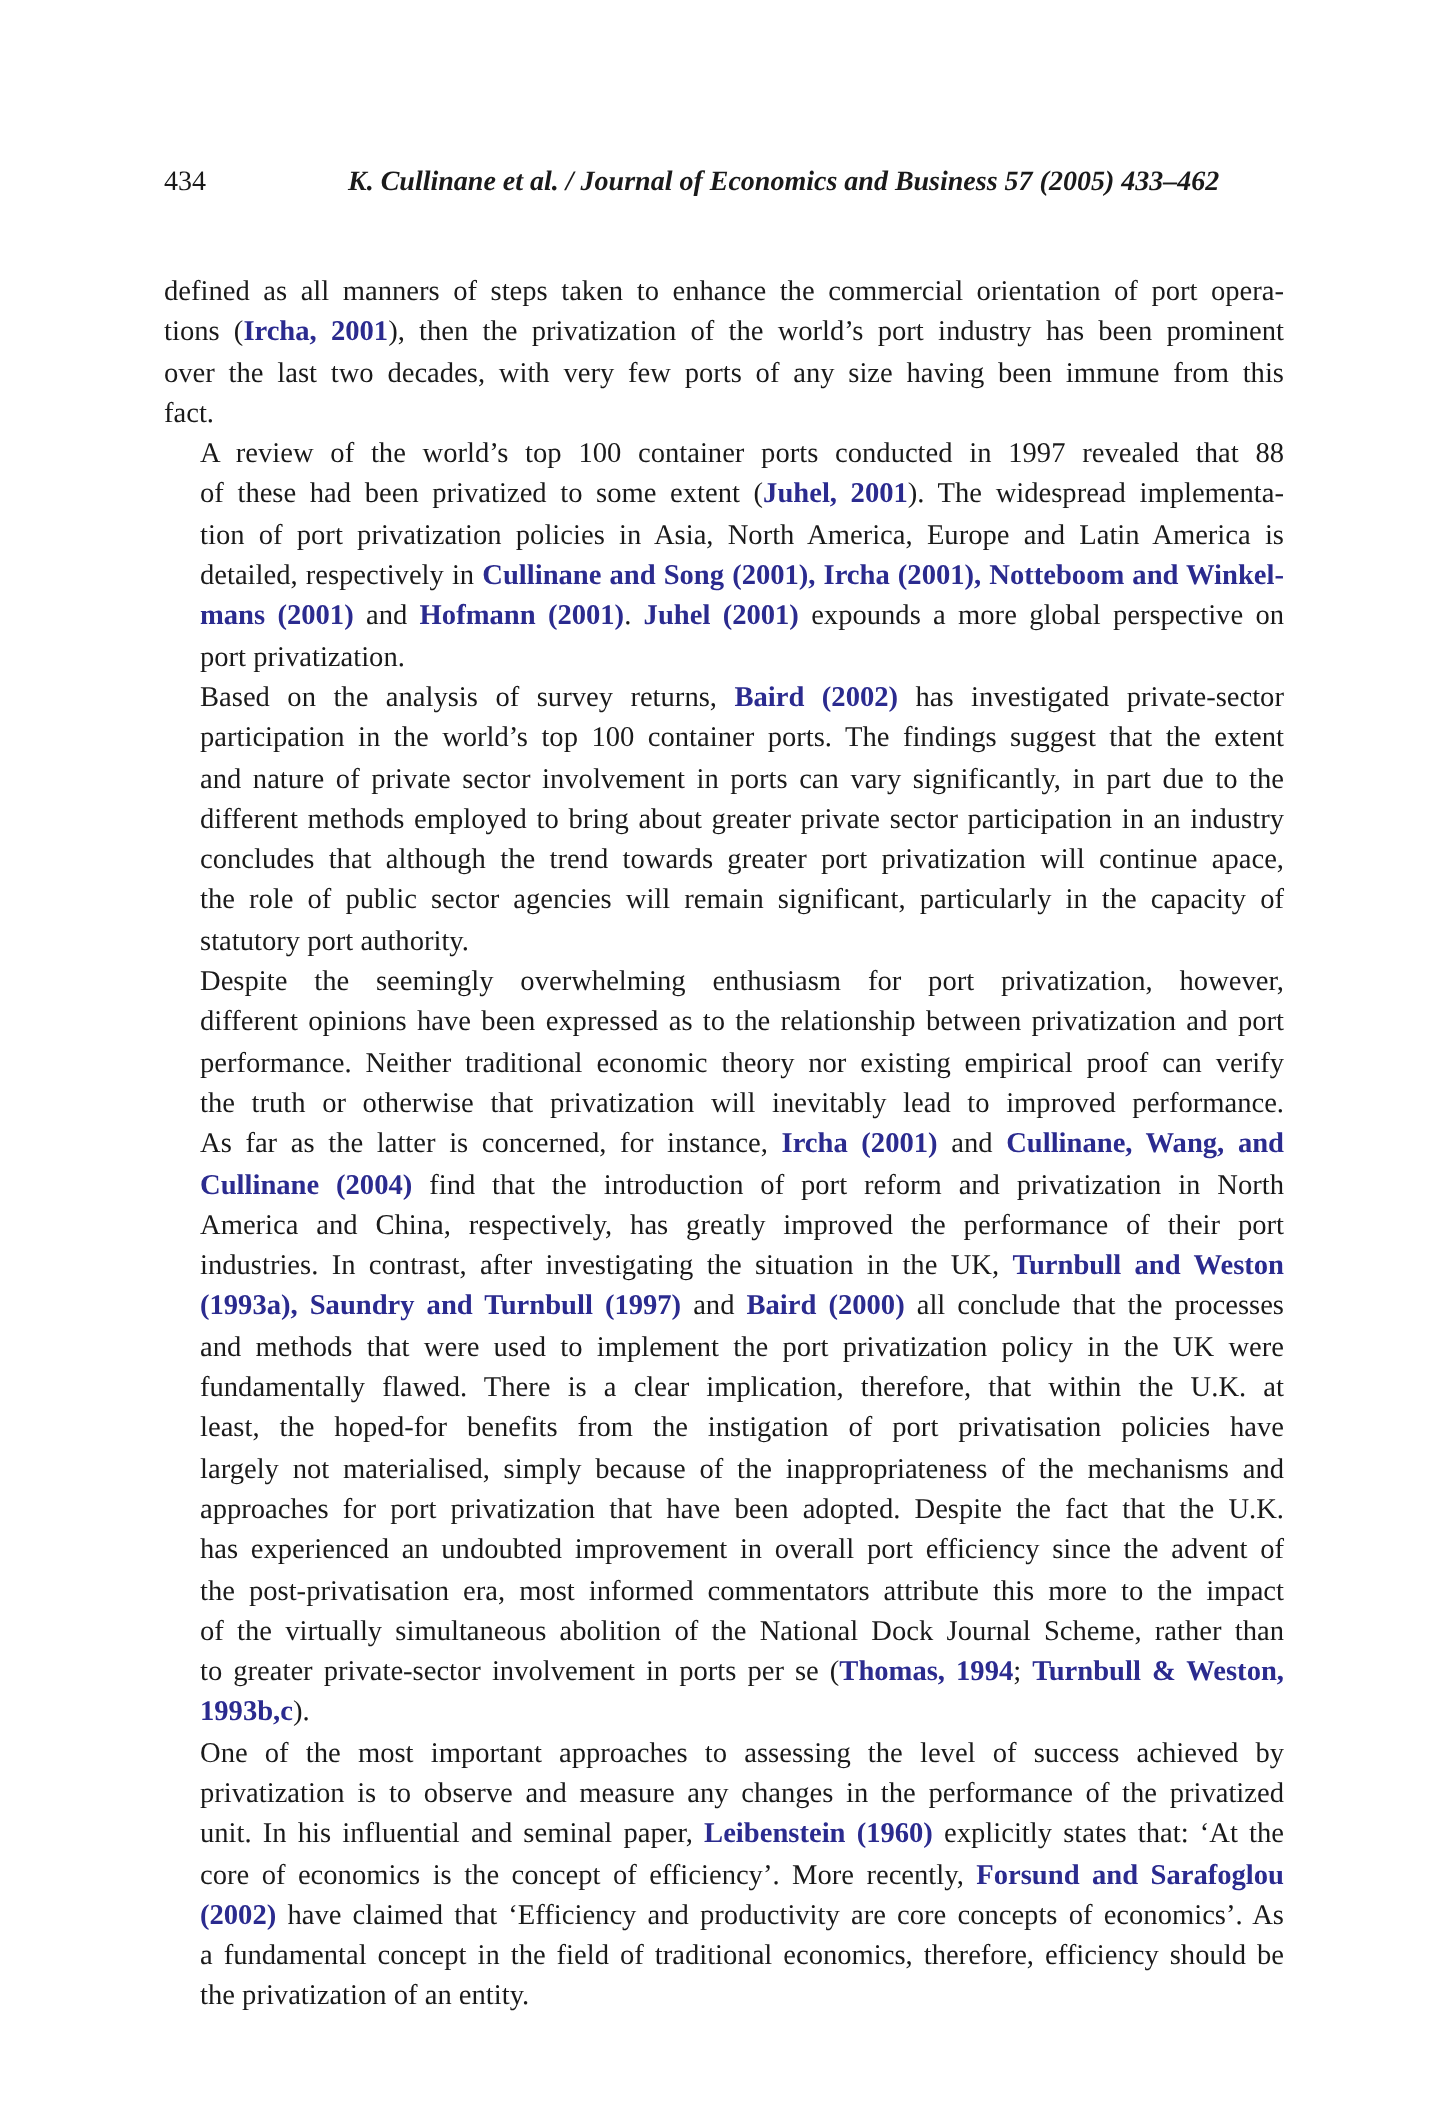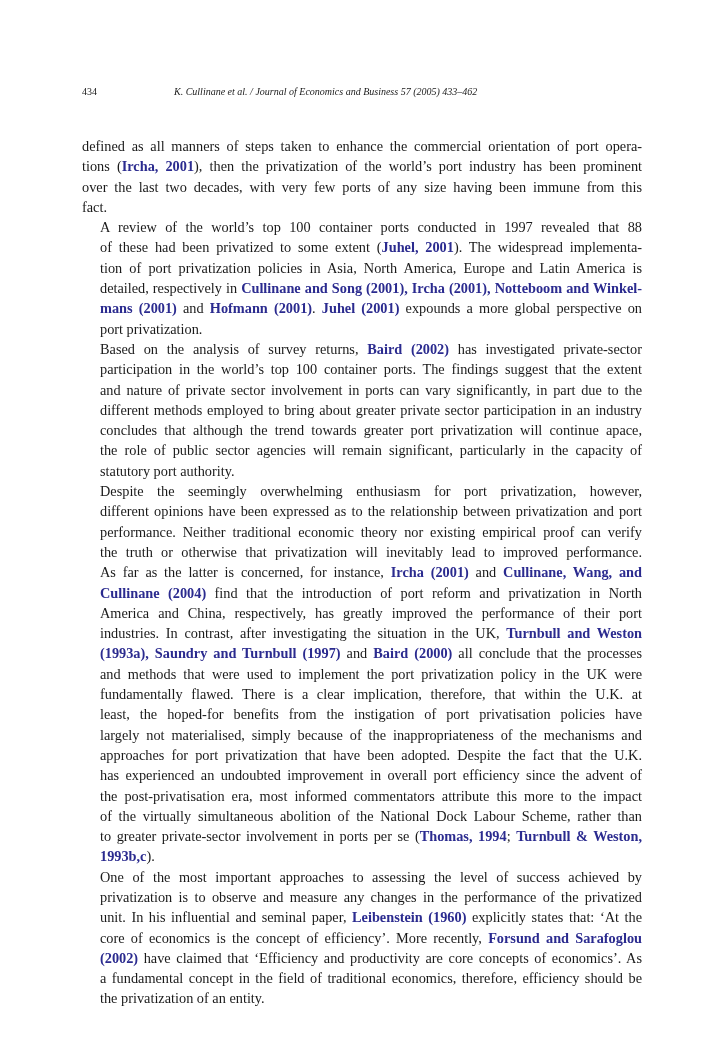--- a/index.html
+++ b/index.html
@@ -3,24 +3,24 @@
   <meta charset="utf-8">
   <style>
     html, body { margin: 0; padding: 0; background: #ffffff; }
     body { width: 726px; height: 1057px; position: relative; overflow: hidden; }
     .page {
       position: absolute; left: 82px; top: 82px; width: 560px;
       font-family: "Liberation Serif", "DejaVu Serif", serif;
       color: #1a1a1a;
     }
     .running-head {
-      position: relative; height: 20px; font-size: 10px; line-height: 20px;
+      position: relative; height: 20px; font-size: 14px; line-height: 20px;
     }
     .running-head .pageno { position: absolute; left: 0; top: 0; }
-    .running-head .journal { position: absolute; left: 92px; top: 0; font-style: italic; }
+    .running-head .journal { position: absolute; left: 92px; top: 0; font-style: italic; font-weight: bold; }
     .body { margin-top: 34px; font-size: 14.3px; line-height: 20.3px; text-align: justify; }
     .body p { margin: 0; text-indent: 18px; }
     .body p.cont { text-indent: 0; }
     .ln { display: block; text-align: justify; text-align-last: justify; white-space: nowrap; }
     .ln.last { text-align-last: left; }
     .cite { color: #2b2b8f; font-weight: bold; }
   </style>
 </head>
 <body>
 
@@ -63,21 +63,21 @@
         <span class="ln"><span>America and China, respectively, has greatly improved the performance of their port</span></span>
         <span class="ln"><span>industries. In contrast, after investigating the situation in the UK, </span><span class="cite">Turnbull and Weston</span></span>
         <span class="ln"><span class="cite">(1993a), Saundry and Turnbull (1997)</span><span> and </span><span class="cite">Baird (2000)</span><span> all conclude that the processes</span></span>
         <span class="ln"><span>and methods that were used to implement the port privatization policy in the UK were</span></span>
         <span class="ln"><span>fundamentally flawed. There is a clear implication, therefore, that within the U.K. at</span></span>
         <span class="ln"><span>least, the hoped-for benefits from the instigation of port privatisation policies have</span></span>
         <span class="ln"><span>largely not materialised, simply because of the inappropriateness of the mechanisms and</span></span>
         <span class="ln"><span>approaches for port privatization that have been adopted. Despite the fact that the U.K.</span></span>
         <span class="ln"><span>has experienced an undoubted improvement in overall port efficiency since the advent of</span></span>
         <span class="ln"><span>the post-privatisation era, most informed commentators attribute this more to the impact</span></span>
-        <span class="ln"><span>of the virtually simultaneous abolition of the National Dock Labour Scheme, rather than</span></span>
+        <span class="ln"><span>of the virtually simultaneous abolition of the National Dock Journal Scheme, rather than</span></span>
         <span class="ln"><span>to greater private-sector involvement in ports per se (</span><span class="cite">Thomas, 1994</span><span>; </span><span class="cite">Turnbull &amp; Weston,</span></span>
         <span class="ln last"><span class="cite">1993b,c</span><span>).</span></span>
       </p>
       <p>
         <span class="ln" style="text-indent: 18px;"><span>One of the most important approaches to assessing the level of success achieved by</span></span>
         <span class="ln"><span>privatization is to observe and measure any changes in the performance of the privatized</span></span>
         <span class="ln"><span>unit. In his influential and seminal paper, </span><span class="cite">Leibenstein (1960)</span><span> explicitly states that: ‘At the</span></span>
         <span class="ln"><span>core of economics is the concept of efficiency’. More recently, </span><span class="cite">Forsund and Sarafoglou</span></span>
         <span class="ln"><span class="cite">(2002)</span><span> have claimed that ‘Efficiency and productivity are core concepts of economics’. As</span></span>
         <span class="ln"><span>a fundamental concept in the field of traditional economics, therefore, efficiency should be</span></span>

